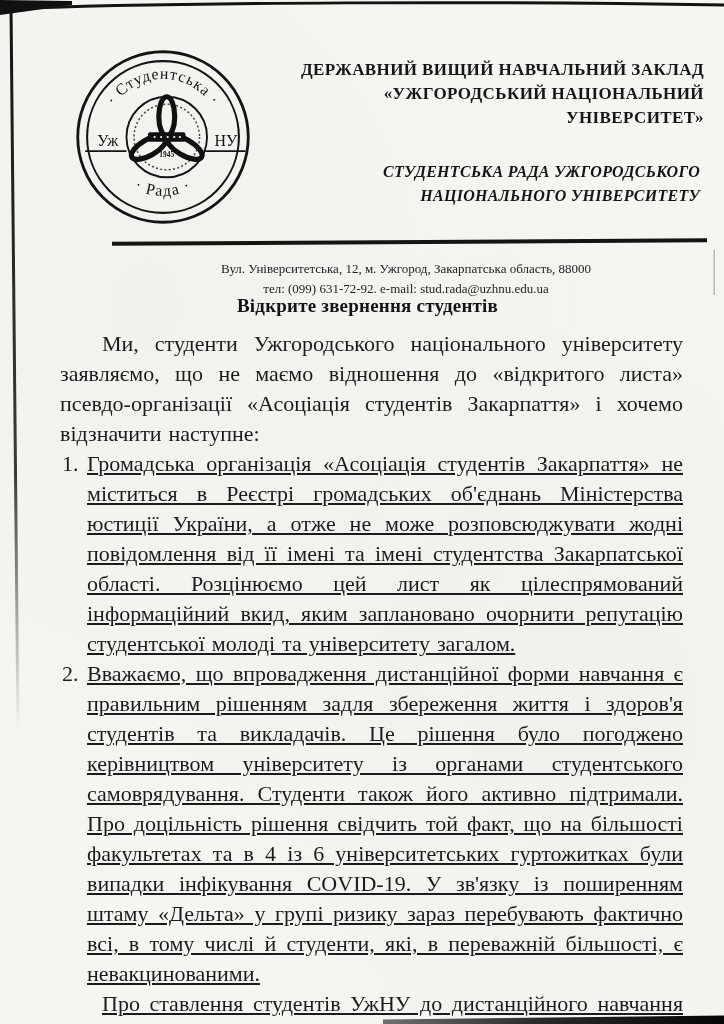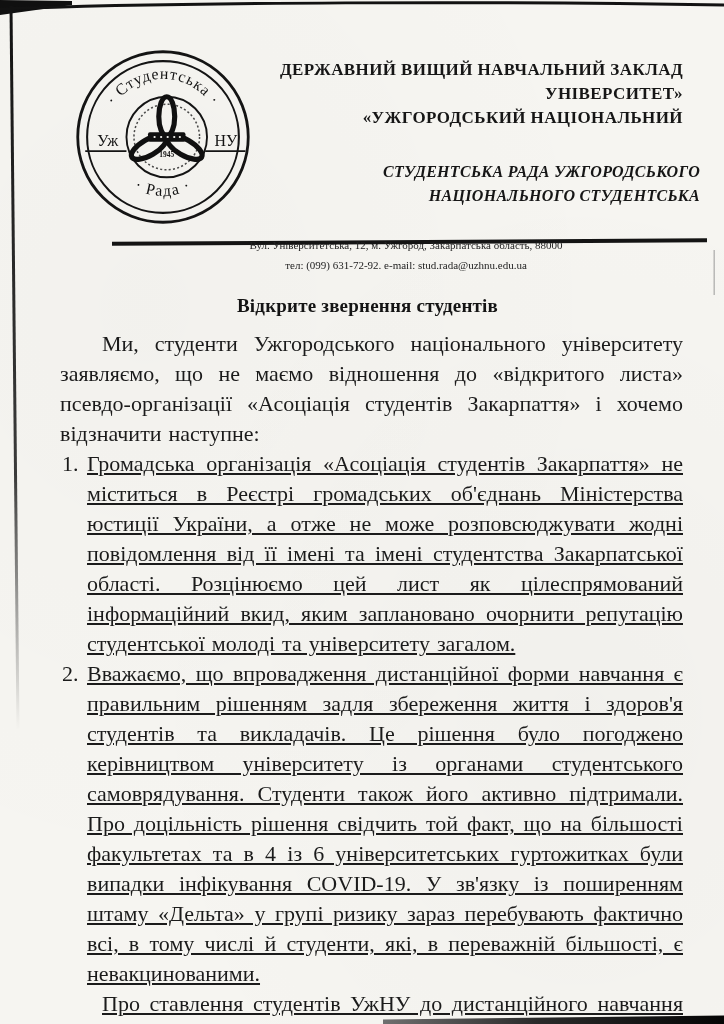--- a/index.html
+++ b/index.html
@@ -11,36 +11,36 @@
       radial-gradient(ellipse at 20% 30%, rgba(0,0,0,0.015), transparent 60%),
       radial-gradient(ellipse at 80% 70%, rgba(0,0,0,0.02), transparent 55%),
       #f6f5f1;
     overflow:hidden;
     font-family:"Liberation Serif","DejaVu Serif",serif;
     color:#1b1b1b;
   }
   .artifacts{position:absolute;inset:0;width:724px;height:1024px;pointer-events:none;}
   .logo{position:absolute;left:74px;top:48px;width:178px;height:178px;}
   .head-block{
-    position:absolute;left:233px;top:58px;width:450px;
+    position:absolute;left:254px;top:58px;width:450px;
     text-align:right;font-weight:bold;font-size:17px;line-height:24px;
     letter-spacing:.4px;color:#161616;
   }
   .council-block{
     position:absolute;left:250px;top:160px;width:450px;
     text-align:right;font-weight:bold;font-style:italic;
     font-size:16px;line-height:24px;letter-spacing:.3px;color:#161616;
   }
   .divider{
     position:absolute;left:112px;top:240px;width:595px;height:3.5px;
     background:#141414;transform:rotate(-0.35deg);
   }
   .contact{
-    position:absolute;left:100px;top:235px;width:612px;
-    text-align:center;font-size:11px;line-height:20px;color:#222;
+    position:absolute;left:100px;top:259px;width:612px;
+    text-align:center;font-size:13px;line-height:20px;color:#222;
   }
   .doc-title{
     position:absolute;left:45px;top:295px;width:645px;margin:0;
     text-align:center;font-size:19px;font-weight:bold;color:#141414;
     letter-spacing:.2px;
   }
   .body-text{
     position:absolute;left:60px;top:329px;width:623px;
     font-size:22px;line-height:30px;word-spacing:1.5px;
     text-align:justify;color:#1b1b1b;
@@ -105,27 +105,27 @@
         <circle cx="93" cy="95" r="1.2"></circle>
       <circle cx="100" cy="95" r="1.2"></circle>
         <circle cx="107" cy="95" r="1.2"></circle>
         <circle cx="113" cy="95" r="1.2"></circle>
     </g>
     <text x="99" y="116" text-anchor="middle" font-family="Liberation Serif, DejaVu Serif, serif" font-size="8" font-weight="bold" fill="#141414">1945</text>
   </svg>
 
   <div class="head-block">
     <div>ДЕРЖАВНИЙ ВИЩИЙ НАВЧАЛЬНИЙ ЗАКЛАД</div>
+    <div>«УЖГОРОДСЬКИЙ НАЦІОНАЛЬНИЙ</div>
     <div>УНІВЕРСИТЕТ»</div>
-    <div>«УЖГОРОДСЬКИЙ НАЦІОНАЛЬНИЙ</div>
   </div>
 
   <div class="council-block">
     <div>СТУДЕНТСЬКА РАДА УЖГОРОДСЬКОГО</div>
-    <div>НАЦІОНАЛЬНОГО СТУДЕНТСЬКА</div>
+    <div>НАЦІОНАЛЬНОГО УНІВЕРСИТЕТУ</div>
   </div>
 
   <div class="divider"></div>
 
   <div class="contact">
     <div>Вул. Університетська, 12, м. Ужгород, Закарпатська область, 88000</div>
     <div>тел: (099) 631-72-92. e-mail: stud.rada@uzhnu.edu.ua</div>
   </div>
 
   <h1 class="doc-title">Відкрите звернення студентів</h1>

